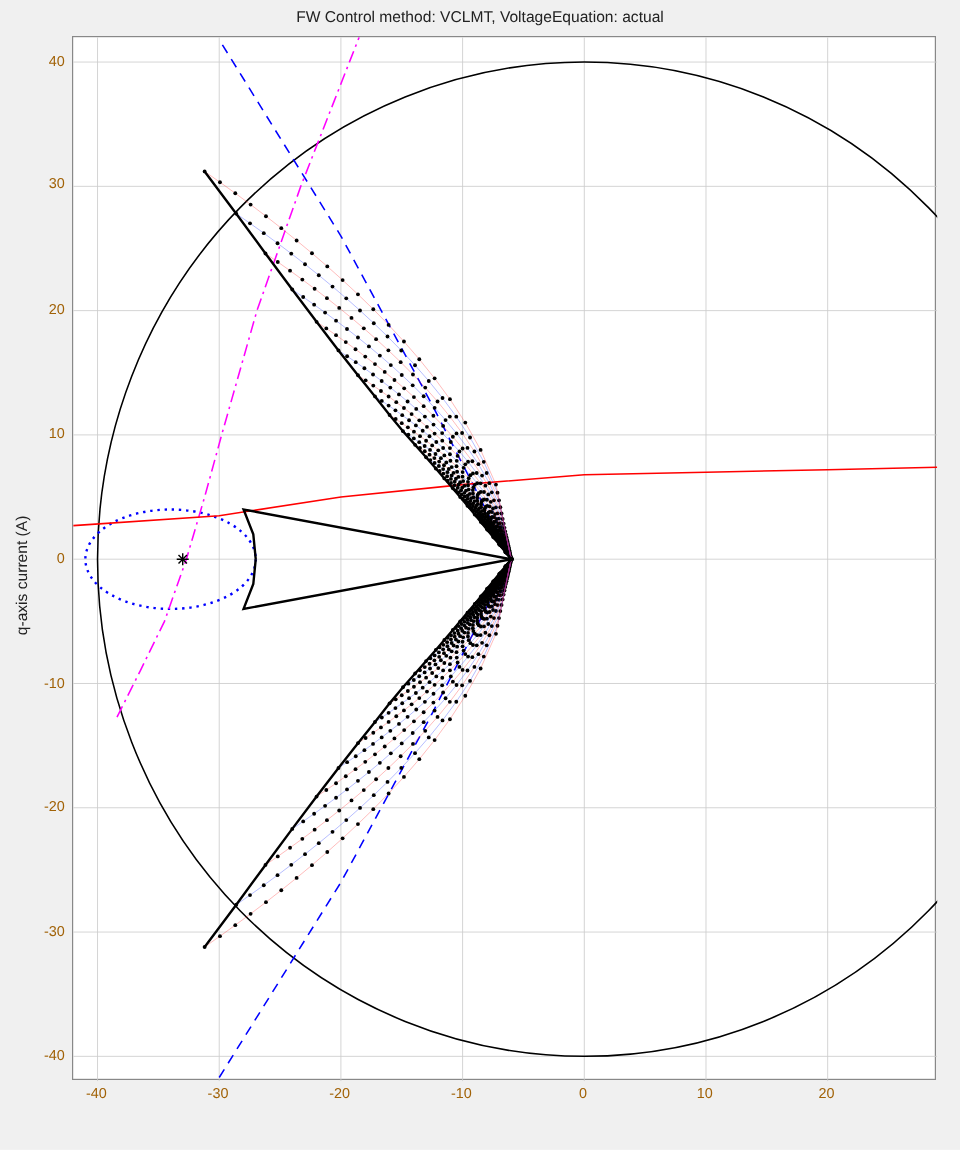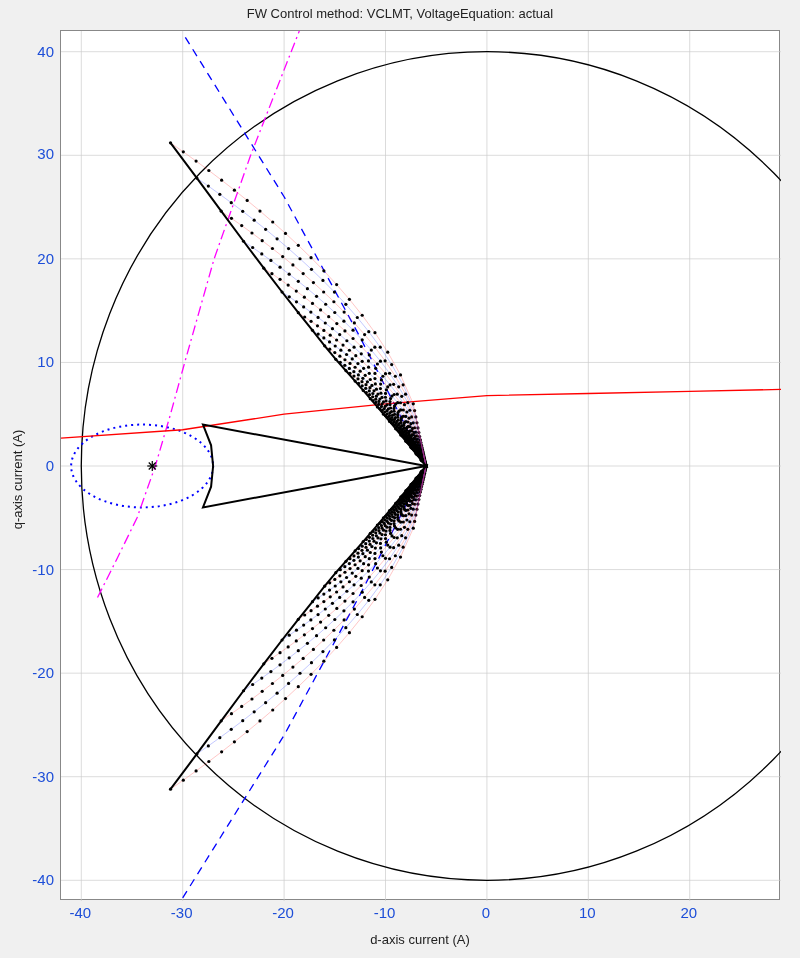--- a/index.html
+++ b/index.html
@@ -65,22 +65,22 @@
     justify-content: center;
   }
   .ylabel-inner {
     transform: rotate(-90deg);
     white-space: nowrap;
     font-size: 13px;
     color: #222;
   }
   .tick-label {
     position: absolute;
-    font-size: 15px;
-    color: #1d4ed8;
+    font-size: 12px;
+    color: #a16207;
   }
   .xtl { transform: translate(-50%, 0); }
   .ytl { transform: translate(-100%, -50%); text-align: right; }
 </style>
 </head>
 <body>
 
 <div class="figure">
   <div class="title">FW Control method: VCLMT, VoltageEquation: actual</div>
 
@@ -1193,17 +1193,16 @@
       <div class="tick-label ytl" style="left: 54px; top: 775.714px;">-30</div>
       <div class="tick-label ytl" style="left: 54px; top: 672.143px;">-20</div>
       <div class="tick-label ytl" style="left: 54px; top: 568.571px;">-10</div>
       <div class="tick-label ytl" style="left: 54px; top: 465px;">0</div>
       <div class="tick-label ytl" style="left: 54px; top: 361.429px;">10</div>
       <div class="tick-label ytl" style="left: 54px; top: 257.857px;">20</div>
       <div class="tick-label ytl" style="left: 54px; top: 153px;">30</div>
       <div class="tick-label ytl" style="left: 54px; top: 50.7143px;">40</div>
     </div>
 
-  <div class="xlabel">d-axis current (A)</div>
   <div class="ylabel">
     <div class="ylabel-inner">q-axis current (A)</div>
   </div>
 </div>
 
 </body></html>

